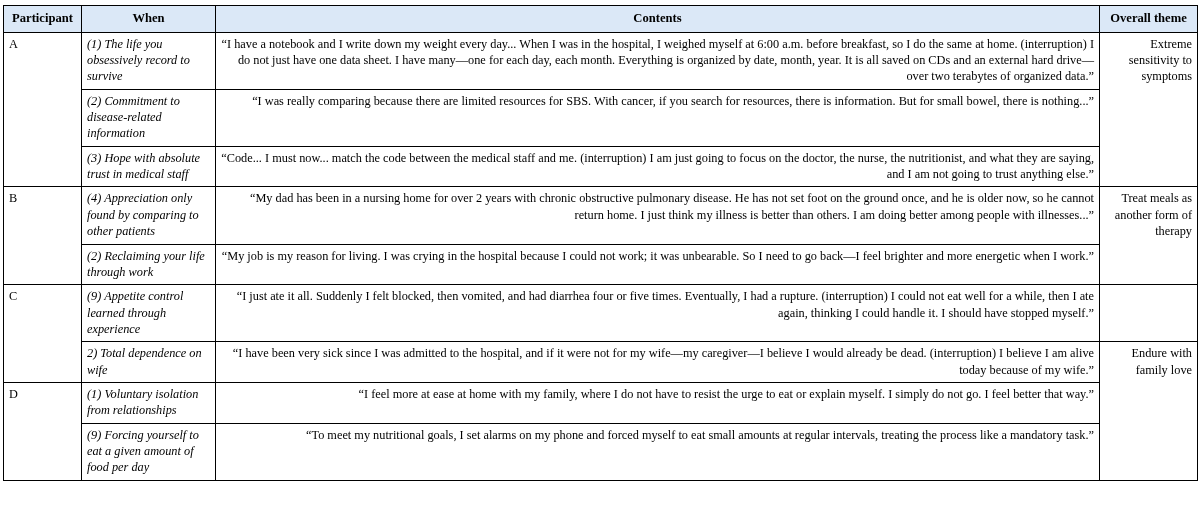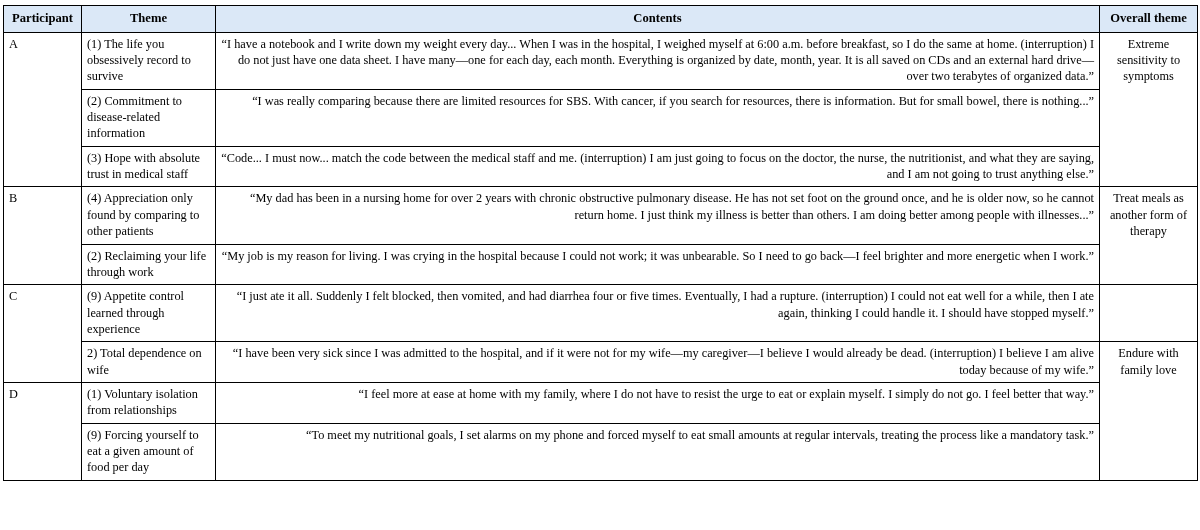--- a/index.html
+++ b/index.html
@@ -46,43 +46,44 @@
   col.c-theme { width: 134px; }
   col.c-contents { width: 884px; }
   col.c-overall { width: 98px; }
 
   td.participant {
     text-align: left;
     white-space: nowrap;
   }
   td.theme {
     text-align: left;
+    font-style: italic;
   }
   td.contents {
     text-align: right;
   }
   td.overall {
-    text-align: center;
+    text-align: right;
   }
 </style>
 </head>
 <body>
 
 <div class="table-wrap">
   <table class="qual-table">
     <colgroup>
       <col class="c-participant">
       <col class="c-theme">
       <col class="c-contents">
       <col class="c-overall">
     </colgroup>
     <thead>
       <tr>
         <th>Participant</th>
-        <th>Theme</th>
+        <th>When</th>
         <th>Contents</th>
         <th>Overall theme</th>
       </tr>
     </thead>
     <tbody>
 
       <tr>
         <td class="participant" rowspan="3">A</td>
         <td class="theme">(1) The life you obsessively record to survive</td>
         <td class="contents">“I have a notebook and I write down my weight every day... When I was in the hospital, I weighed myself at 6:00 a.m. before breakfast, so I do the same at home. (interruption) I do not just have one data sheet. I have many—one for each day, each month. Everything is organized by date, month, year. It is all saved on CDs and an external hard drive—over two terabytes of organized data.”</td>

